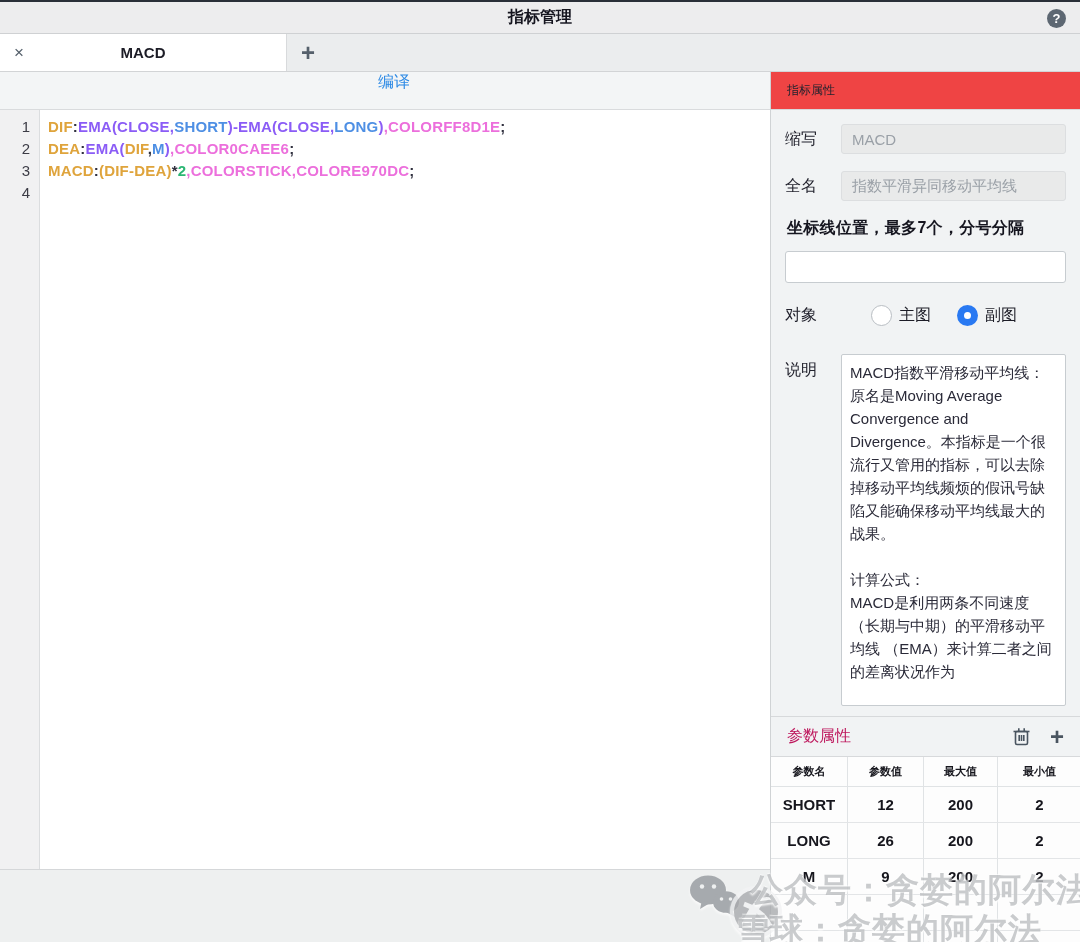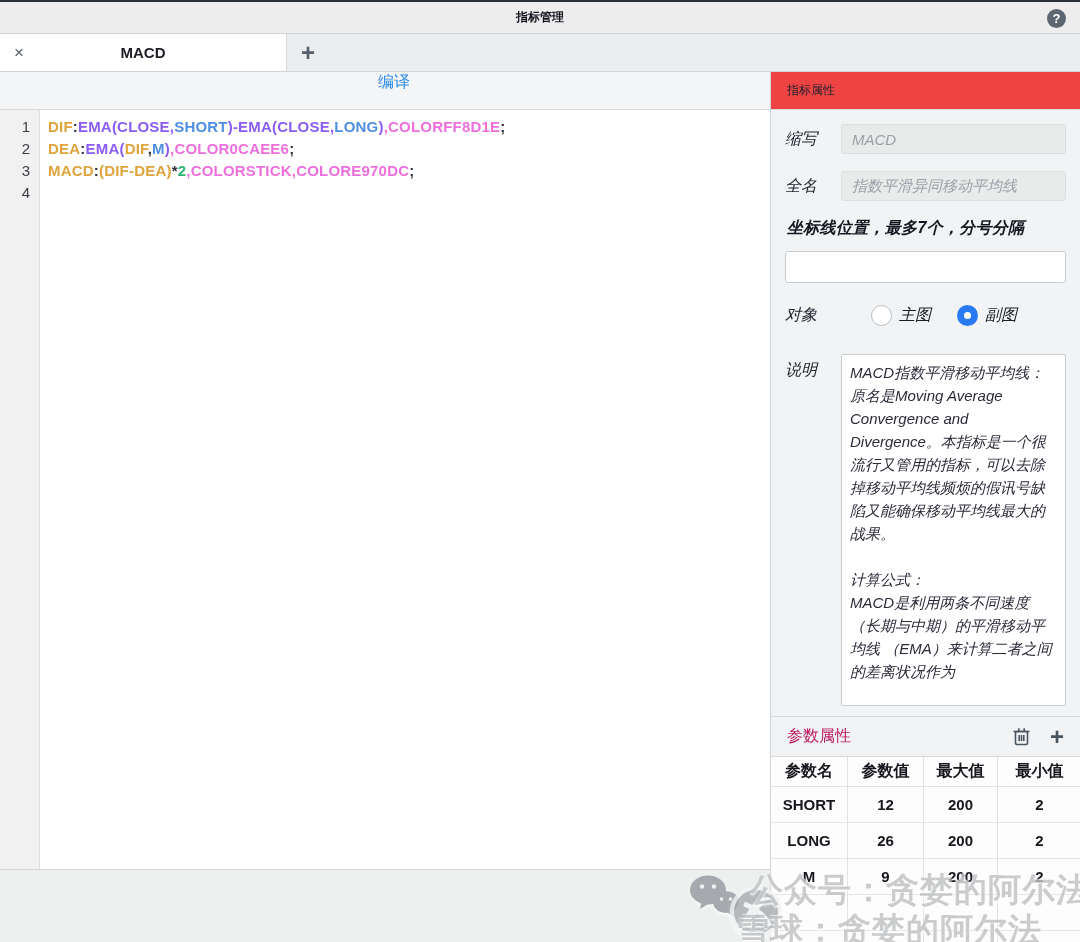--- a/index.html
+++ b/index.html
@@ -2,21 +2,21 @@
 <html><head>
 <meta charset="utf-8">
 <style>
   * { margin:0; padding:0; box-sizing:border-box; }
   html,body { width:1080px; height:942px; }
   body { font-family:"Liberation Sans","DejaVu Sans",sans-serif; background:#fff; }
   .window { position:relative; width:1080px; height:942px; overflow:hidden; background:#fff; border-top:2px solid #2a2f38; }
 
   
   .titlebar { position:relative; height:32px; background:#ededee; border-bottom:1px solid #cfd1d3; display:flex; align-items:center; justify-content:center; }
-  .titlebar .title { font-size:12px; font-weight:bold; color:#15151f; }
+  .titlebar .title { font-size:16px; font-weight:bold; color:#15151f; }
   .help-icon { position:absolute; right:14px; top:7px; width:19px; height:19px; border-radius:50%; background:#5d6772; color:#fff; font-size:13px; font-weight:bold; display:flex; align-items:center; justify-content:center; cursor:pointer; }
 
   
   .tabbar { height:38px; background:#ebedee; border-bottom:1px solid #d2d4d6; display:flex; align-items:stretch; }
   .tab { width:287px; background:#fff; border-right:1px solid #d8dadc; display:flex; align-items:center; position:relative; }
   .tab-close { font-size:17px; color:#55606b; margin-left:14px; cursor:pointer; line-height:1; }
   .tab-label { position:absolute; left:0; right:0; text-align:center; font-size:15px; font-weight:bold; color:#1c1c26; }
   .tab-add { width:42px; display:flex; align-items:center; justify-content:center; font-size:24px; font-weight:bold; color:#55606b; cursor:pointer; }
 
   
@@ -30,21 +30,21 @@
   .line-no { height:22px; line-height:22px; text-align:right; padding-right:9px; font-size:15px; color:#3c3c46; }
   .code-area { flex:1; padding:6px 0 0 8px; font-family:"Liberation Sans","DejaVu Sans",sans-serif; }
   .code-line { height:22px; line-height:22px; font-size:15px; font-weight:bold; letter-spacing:.2px; white-space:pre; }
   .tk-gold { color:#dfa43c; } .tk-orange { color:#8b5cf6; } .tk-blue { color:#4e8fe4; }
   .tk-pink { color:#ec6fdc; } .tk-green { color:#2bb673; } .tk-punc { color:#2f2f3e; }
   .left-footer { flex:1; background:#eef0f0; }
 
   
   .right { width:310px; background:#f1f3f4; border-left:1px solid #d0d3d5; display:flex; flex-direction:column; }
   .panel-header { height:38px; border-bottom:1px solid #d7d9db; display:flex; align-items:center; padding-left:16px; font-size:12px; color:#23232e; background:#ef4444;font-family:Liberation Serif, serif; }
-  .props { padding:14px 14px 0 14px;font-style:italic; }
+  .props { padding:14px 14px 0 14px; }
   .prop-row { display:flex; align-items:center; margin-bottom:17px; }
   .prop-label { width:56px; font-size:16px; color:#23232e; flex:none; }
   .prop-input { flex:1; height:30px; background:#e9eaea; border:1px solid #dcdee0; border-radius:3px; padding-left:10px; font-size:15px; color:#9aa0a7; display:flex; align-items:center; }
   .coord-label { font-size:16px; font-weight:bold; color:#15151f; margin:4px 0 12px 2px; letter-spacing:.3px; }
   .coord-input { height:32px; background:#fff; border:1px solid #c7ccd0; border-radius:3px; margin-bottom:22px; }
   .radio-group { display:flex; align-items:center; gap:26px; margin-left:30px; }
   .radio-item { display:flex; align-items:center; gap:7px; cursor:pointer; }
   .radio-circle { width:21px; height:21px; border-radius:50%; background:#fff; border:1px solid #b9bec3; }
   .radio-circle.checked { background:#2979f2; border:none; position:relative; }
   .radio-circle.checked::after { content:""; position:absolute; left:7px; top:7px; width:7px; height:7px; border-radius:50%; background:#fff; }
@@ -57,21 +57,21 @@
   .param-title { font-size:16px; color:#be185d; flex:1; }
   .icon-btn { color:#4a5560; cursor:pointer; display:flex; align-items:center; }
   .trash { margin-right:20px; }
   .plus { font-size:24px; font-weight:bold; line-height:1; }
   .ptable { display:flex; flex-direction:column; flex:1; background:#fdfdfd; }
   .prow { display:grid; grid-template-columns:77px 76px 74px 83px; }
   .prow.header { height:30px; border-bottom:1px solid #e0e3e5; }
   .prow.body-row { height:36px; border-bottom:1px solid #e3e5e7; }
   .pcell { display:flex; align-items:center; justify-content:center; font-size:15px; font-weight:bold; color:#16161d; border-right:1px solid #e0e3e5; }
   .pcell:last-child { border-right:none; }
-  .prow.header .pcell { font-size:16px; }
+  .prow.header .pcell { font-size:11px; }
   .prow.filler { flex:1; border-bottom:none; }
   .prow.filler .pcell { height:100%; }
 
   
   .watermark { position:absolute; left:688px; top:864px; width:400px; z-index:6; pointer-events:none; }
   .wm-text { position:absolute; font-size:33px; font-weight:bold; letter-spacing:1px; color:rgba(145,148,152,.48); text-shadow:0 2px 2px rgba(255,255,255,.85), 0 -1px 0 rgba(255,255,255,.6); white-space:nowrap; }
   .wm-line1 { left:62px; top:2px; }
   .wm-line2 { left:48px; top:42px; }
   .wm-icons { position:absolute; left:0; top:8px; display:flex; }
   .wechat-icon { opacity:.75; filter:drop-shadow(0 2px 1px rgba(255,255,255,.9)); }

